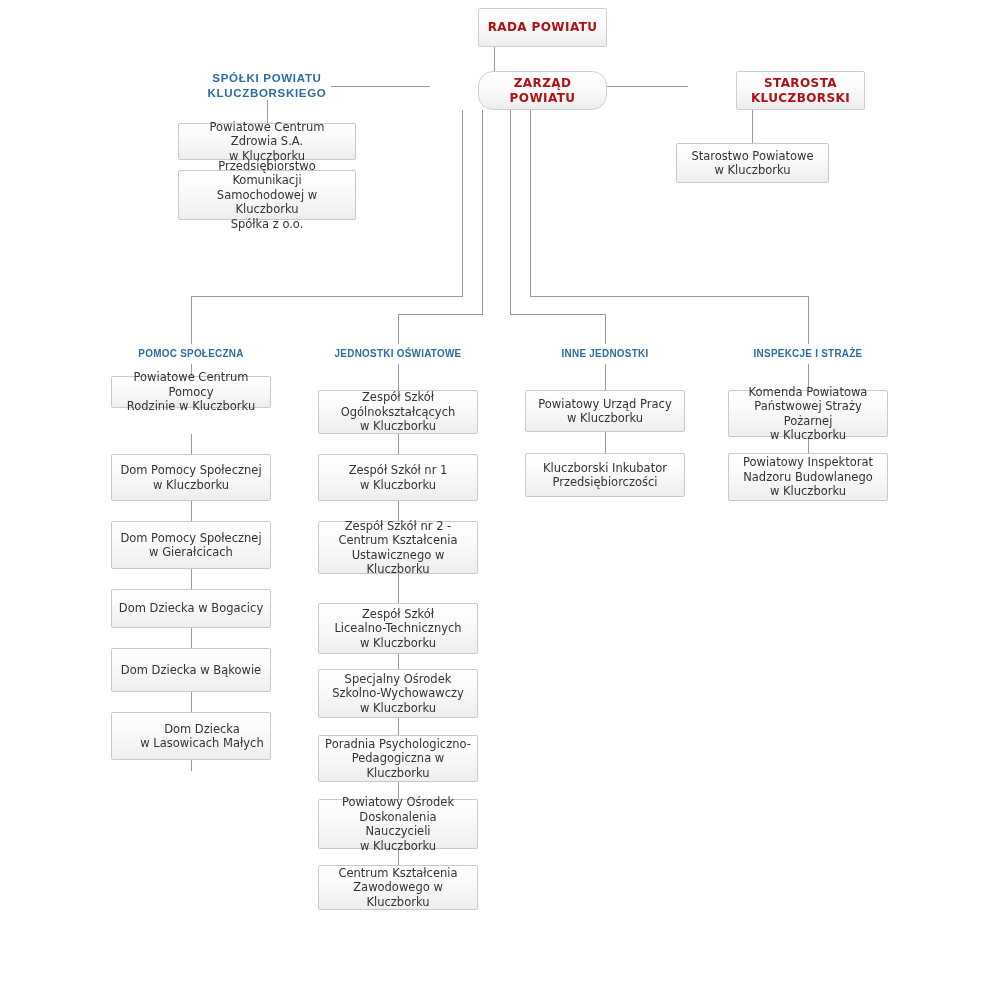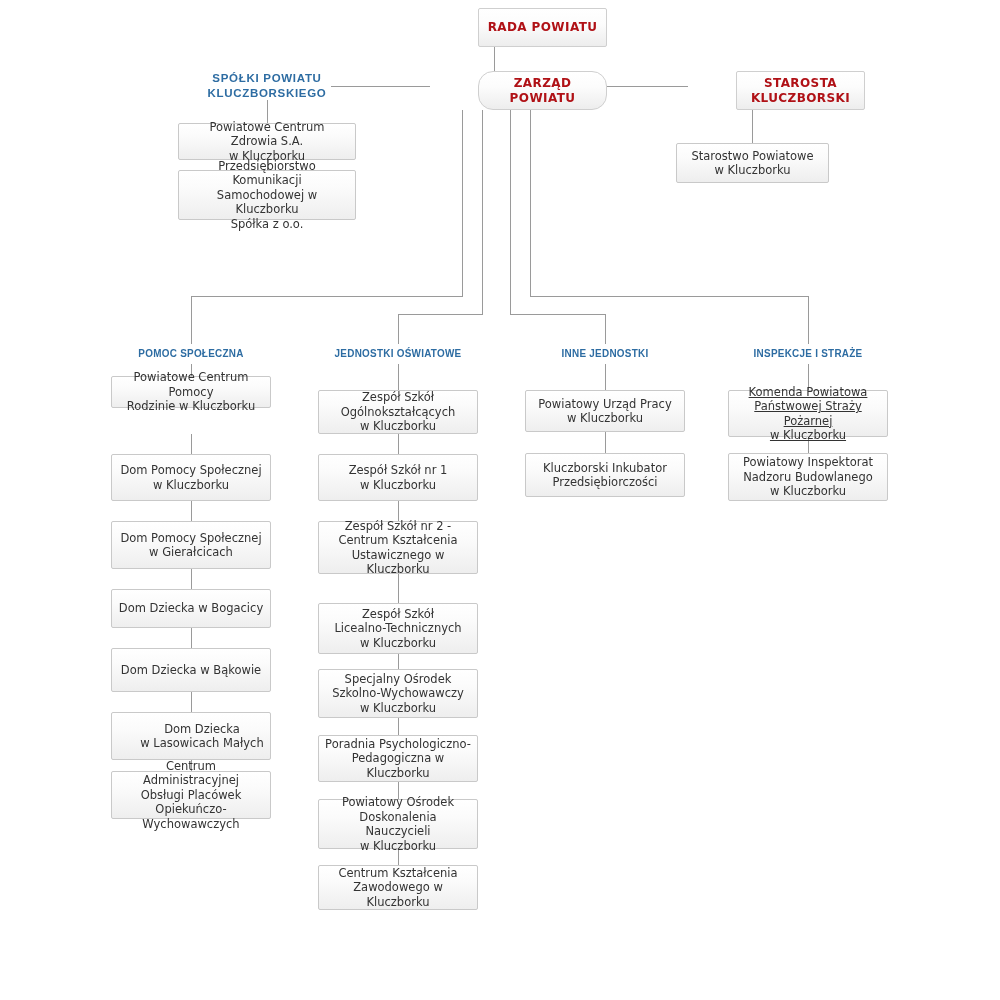--- a/index.html
+++ b/index.html
@@ -155,23 +155,20 @@
   <div class="node" style="left:111px; top:376px; width:160px; height:32px;">Powiatowe Centrum Pomocy
 Rodzinie w Kluczborku</div>
   <div class="node" style="left:111px; top:454px; width:160px; height:47px;">Dom Pomocy Społecznej
 w Kluczborku</div>
   <div class="node" style="left:111px; top:521px; width:160px; height:48px;">Dom Pomocy Społecznej
 w Gierałcicach</div>
   <div class="node" style="left:111px; top:589px; width:160px; height:39px;">Dom Dziecka w Bogacicy</div>
   <div class="node" style="left:111px; top:648px; width:160px; height:44px;padding-left:6px;">Dom Dziecka w Bąkowie</div>
   <div class="node" style="left:111px; top:712px; width:160px; height:48px;padding-left:28px;">Dom Dziecka
 w Lasowicach Małych</div>
-  <div class="node" style="left:111px; top:771px; width:160px; height:48px;">Centrum Administracyjnej
-Obsługi Placówek
-Opiekuńczo-Wychowawczych</div>
 
   <div class="node" style="left:318px; top:390px; width:160px; height:44px;">Zespół Szkół
 Ogólnokształcących
 w Kluczborku</div>
   <div class="node" style="left:318px; top:454px; width:160px; height:47px;">Zespół Szkół nr 1
 w Kluczborku</div>
   <div class="node" style="left:318px; top:521px; width:160px; height:53px;">Zespół Szkół nr 2 -
 Centrum Kształcenia
 Ustawicznego w Kluczborku</div>
   <div class="node" style="left:318px; top:603px; width:160px; height:51px;">Zespół Szkół
@@ -186,20 +183,20 @@
 Doskonalenia Nauczycieli
 w Kluczborku</div>
   <div class="node" style="left:318px; top:865px; width:160px; height:45px;">Centrum Kształcenia
 Zawodowego w Kluczborku</div>
 
   <div class="node" style="left:525px; top:390px; width:160px; height:42px;">Powiatowy Urząd Pracy
 w Kluczborku</div>
   <div class="node" style="left:525px; top:453px; width:160px; height:44px;">Kluczborski Inkubator
 Przedsiębiorczości</div>
 
-  <div class="node" style="left:728px; top:390px; width:160px; height:47px;text-decoration:underline;">Komenda Powiatowa
+  <div class="node" style="left:728px; top:390px; width:160px; height:47px;">Komenda Powiatowa
 Państwowej Straży Pożarnej
 w Kluczborku</div>
   <div class="node" style="left:728px; top:453px; width:160px; height:48px;">Powiatowy Inspektorat
 Nadzoru Budowlanego
 w Kluczborku</div>
 
 </div>
 
 </body></html>

